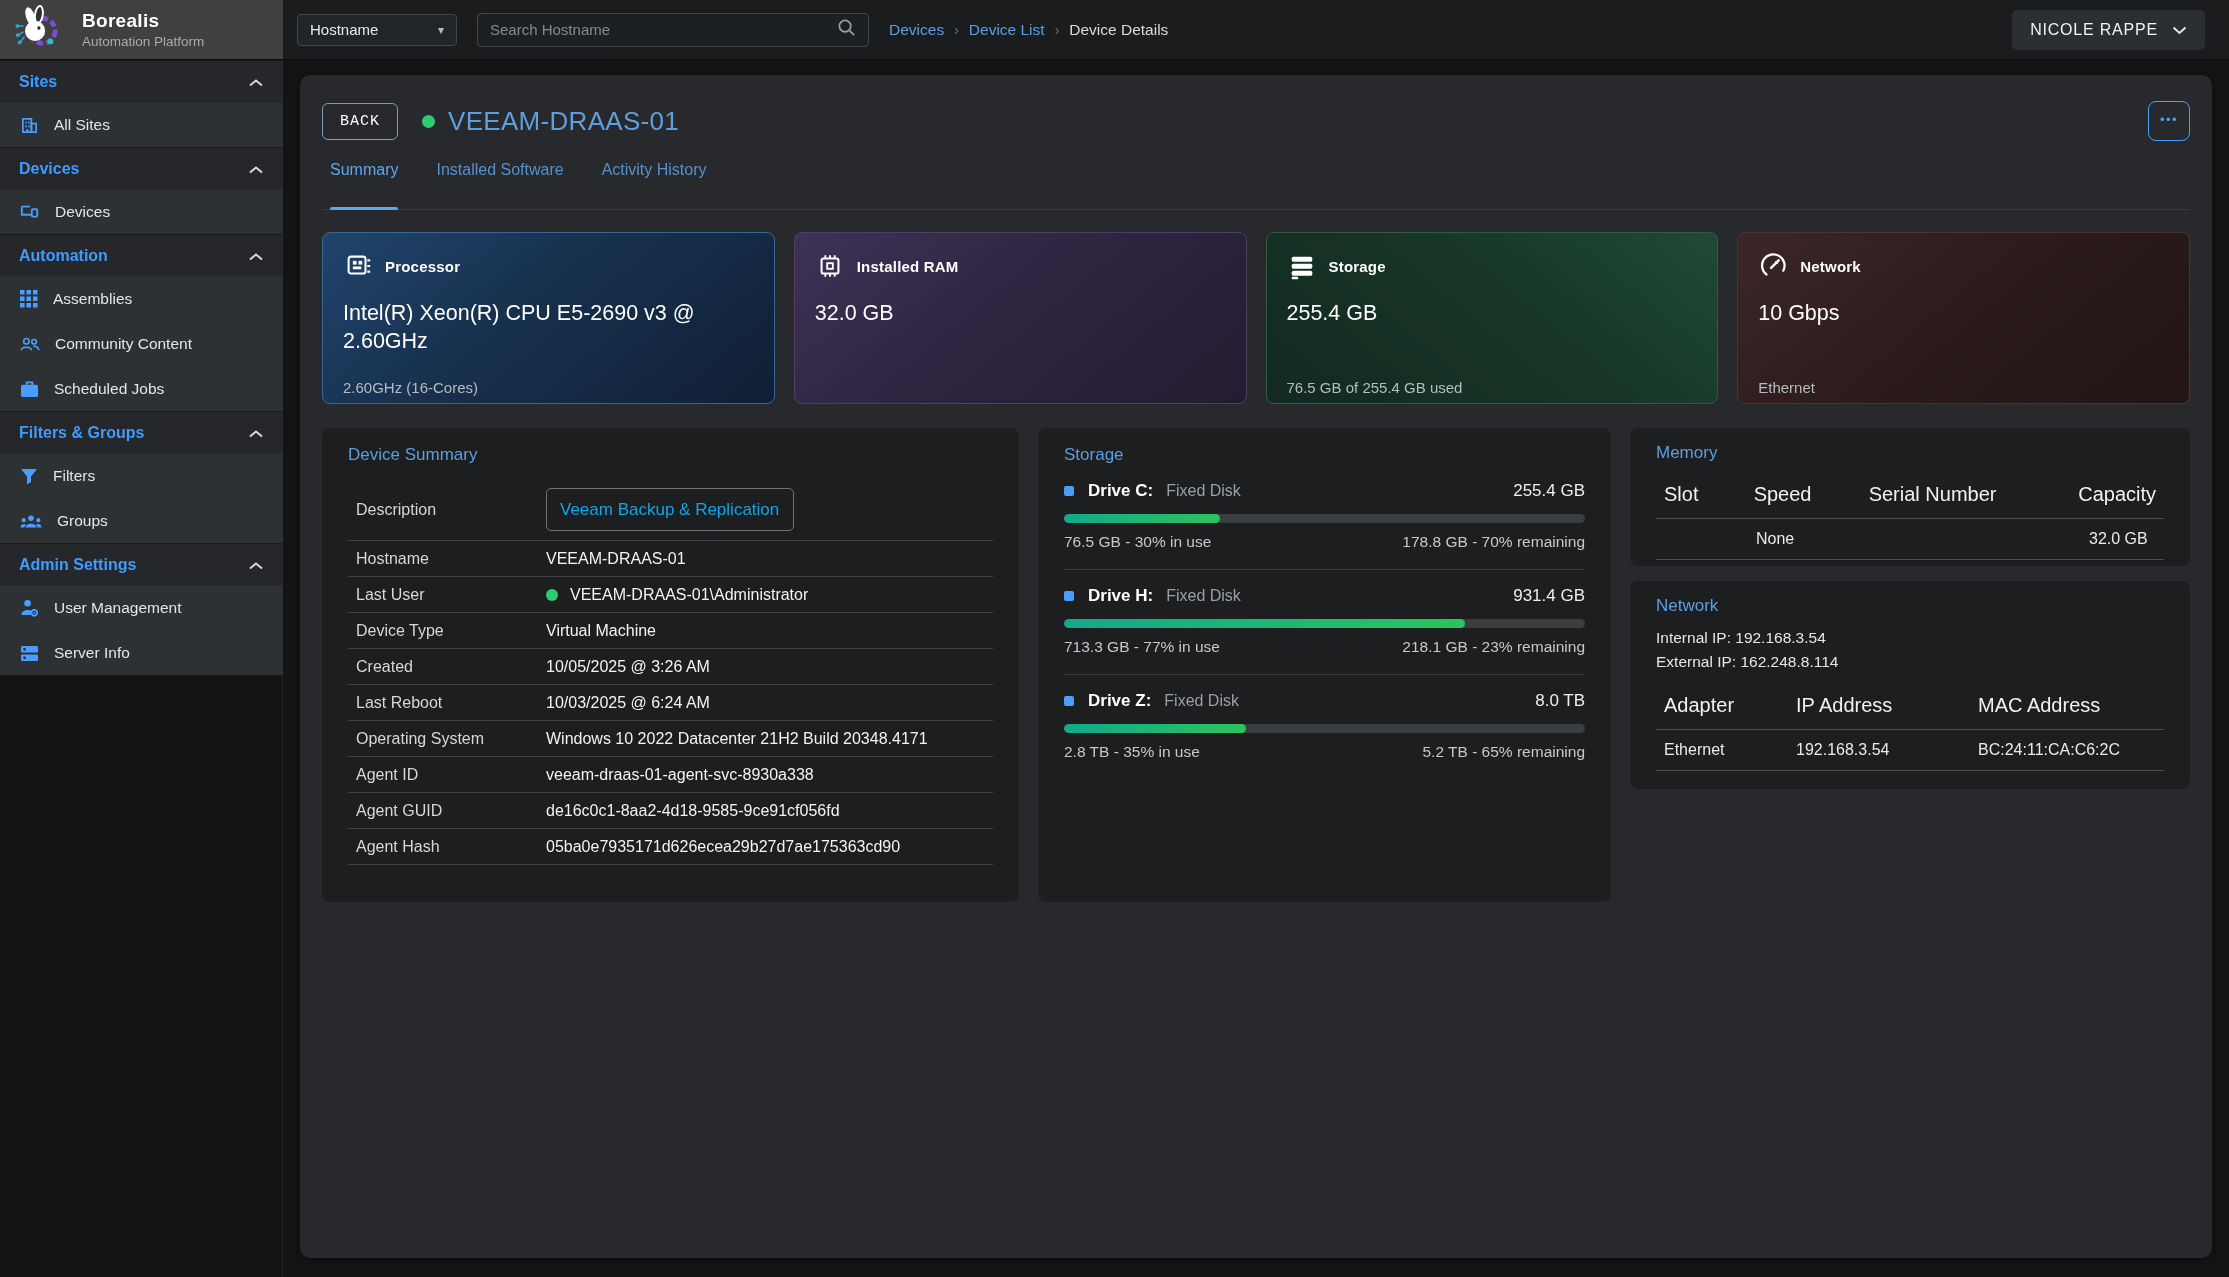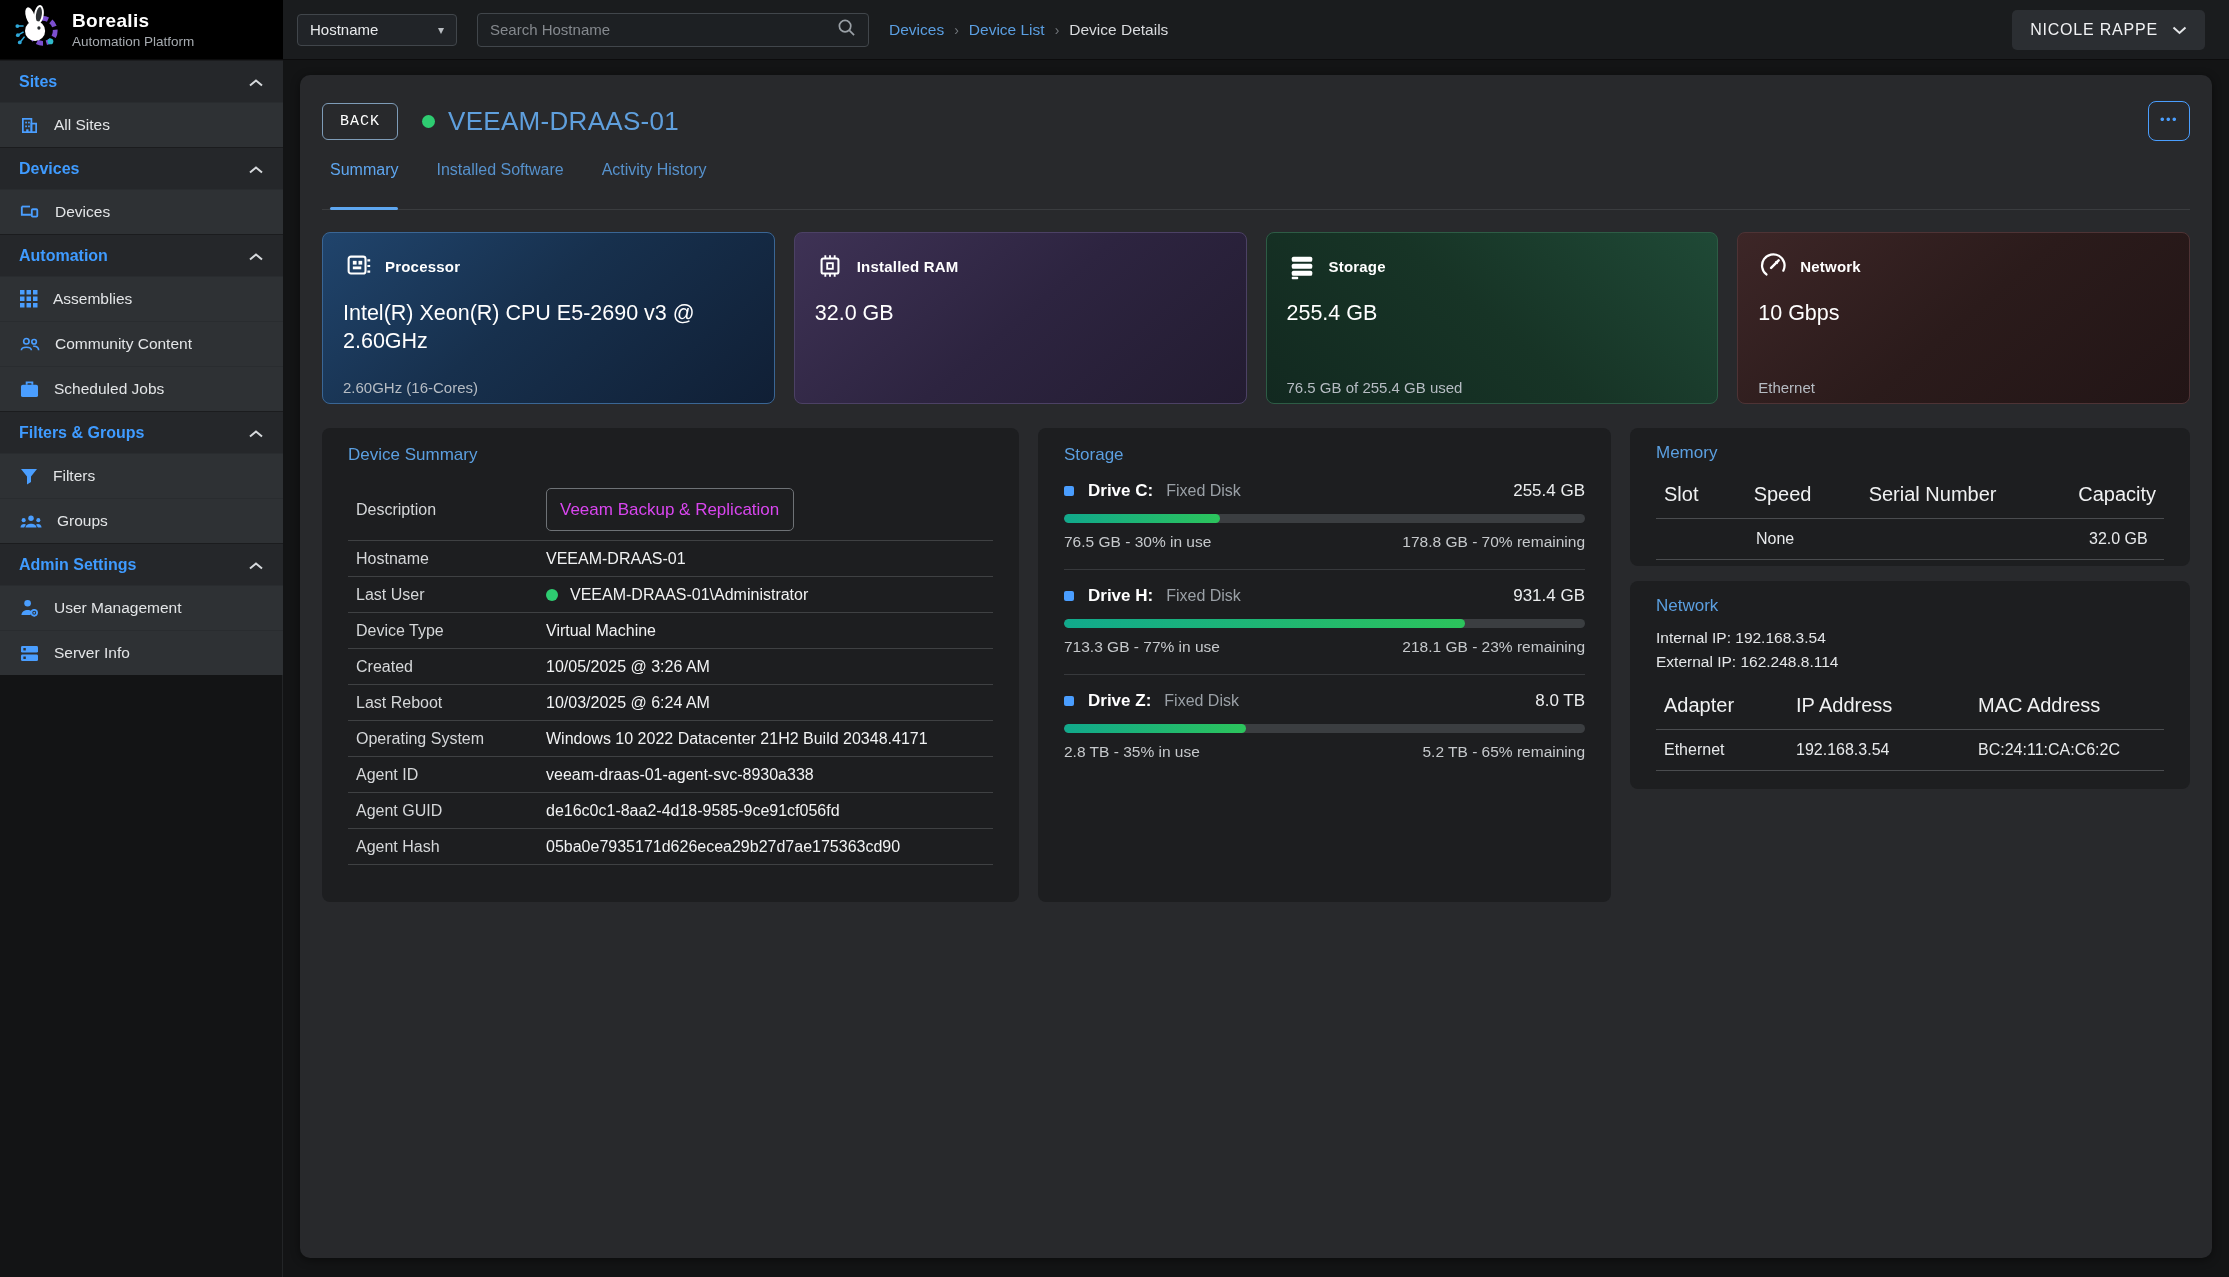--- a/index.html
+++ b/index.html
@@ -2,21 +2,21 @@
 <html><head>
 <meta charset="utf-8">
 <style>
   * { margin:0; padding:0; box-sizing:border-box; }
   html,body { background:#0e0f10; }
   body { font-family:"Liberation Sans", sans-serif; }
   .app { width:2229px; height:1277px; position:relative; background:#131415; overflow:hidden; display:flex; flex-direction:column; }
 
   
   .topbar { height:60px; display:flex; flex-shrink:0; background:#1a1c1e; border-bottom:1px solid #0c0c0d; }
-  .logo-block { width:283px; flex-shrink:0; background:#000000; display:flex; align-items:center; padding-left:14px; gap:12px; }
+  .logo-block { width:283px; flex-shrink:0; background:#404040; display:flex; align-items:center; padding-left:14px; gap:22px; }
   .logo-text .brand { font-size:19px; font-weight:bold; color:#ffffff; letter-spacing:0.3px; }
   .logo-text .brand-sub { font-size:13.5px; color:#a6abb0; margin-top:2px; }
   .topbar-main { flex:1; display:flex; align-items:center; padding:0 24px 0 14px; gap:20px; }
   .host-select { width:160px; height:32px; background:#212428; border:1px solid #41464b; border-radius:4px; display:flex; align-items:center; justify-content:space-between; padding:0 12px; cursor:pointer; }
   .host-select .lbl { color:#e8eaec; font-size:15px; }
   .host-select .caret { color:#b9bdc2; font-size:12px; }
   .search-box { width:392px; height:34px; background:#1d2023; border:1px solid #41464b; border-radius:4px; display:flex; align-items:center; padding:0 12px; }
   .search-box input { flex:1; background:transparent; border:none; outline:none; color:#ec4899; font-size:15px; font-family:inherit; }
   .search-box input::placeholder { color:#85898e; }
   .breadcrumb { display:flex; align-items:center; gap:10px; font-size:15.5px; }
@@ -71,21 +71,21 @@
   .panels-row { display:flex; gap:19px; margin-top:24px; align-items:flex-start; }
   .panel { background:#1d1e20; border-radius:8px; }
   .panel-title { color:#5b9fe0; font-size:17px; }
 
   .ds-panel { width:697px; height:474px; padding:17px 26px; }
   .ds-table { margin-top:16px; }
   .ds-row { display:flex; align-items:center; border-bottom:1px solid #3f4143; padding:8px 8px; min-height:36px; }
   .ds-row.desc-row { padding:7px 8px 9px 8px; }
   .ds-label { width:190px; flex-shrink:0; color:#d5d7d9; font-size:16px; }
   .ds-value { color:#f2f3f4; font-size:16px; display:flex; align-items:center; gap:12px; }
-  .desc-input { width:248px; height:43px; background:transparent; border:1px solid #6e7276; border-radius:5px; color:#d946ef; font-size:17px; padding:16px 13px; font-family:inherit; outline:none; white-space:nowrap; overflow:hidden; }
+  .desc-input { width:248px; height:43px; background:transparent; border:1px solid #6e7276; border-radius:5px; color:#0ea5e9; font-size:17px; padding:16px 13px; font-family:inherit; outline:none; white-space:nowrap; overflow:hidden; }
   .mini-dot { width:12px; height:12px; border-radius:50%; background:#2ecc71; flex-shrink:0; }
 
   .st-panel { width:573px; height:474px; padding:17px 26px; }
   .drive { padding:16px 0 18px 0; border-bottom:1px solid #37393c; }
   .drive:last-child { border-bottom:none; }
   .drive-head { display:flex; align-items:center; }
   .drive-bullet { width:10px; height:10px; border-radius:2px; background:#4a9eff; margin-right:14px; }
   .drive-name { color:#ffffff; font-size:17px; font-weight:bold; }
   .drive-type { color:#9aa0a6; font-size:16px; margin-left:13px; }
   .drive-size { margin-left:auto; color:#eceeef; font-size:17px; }

